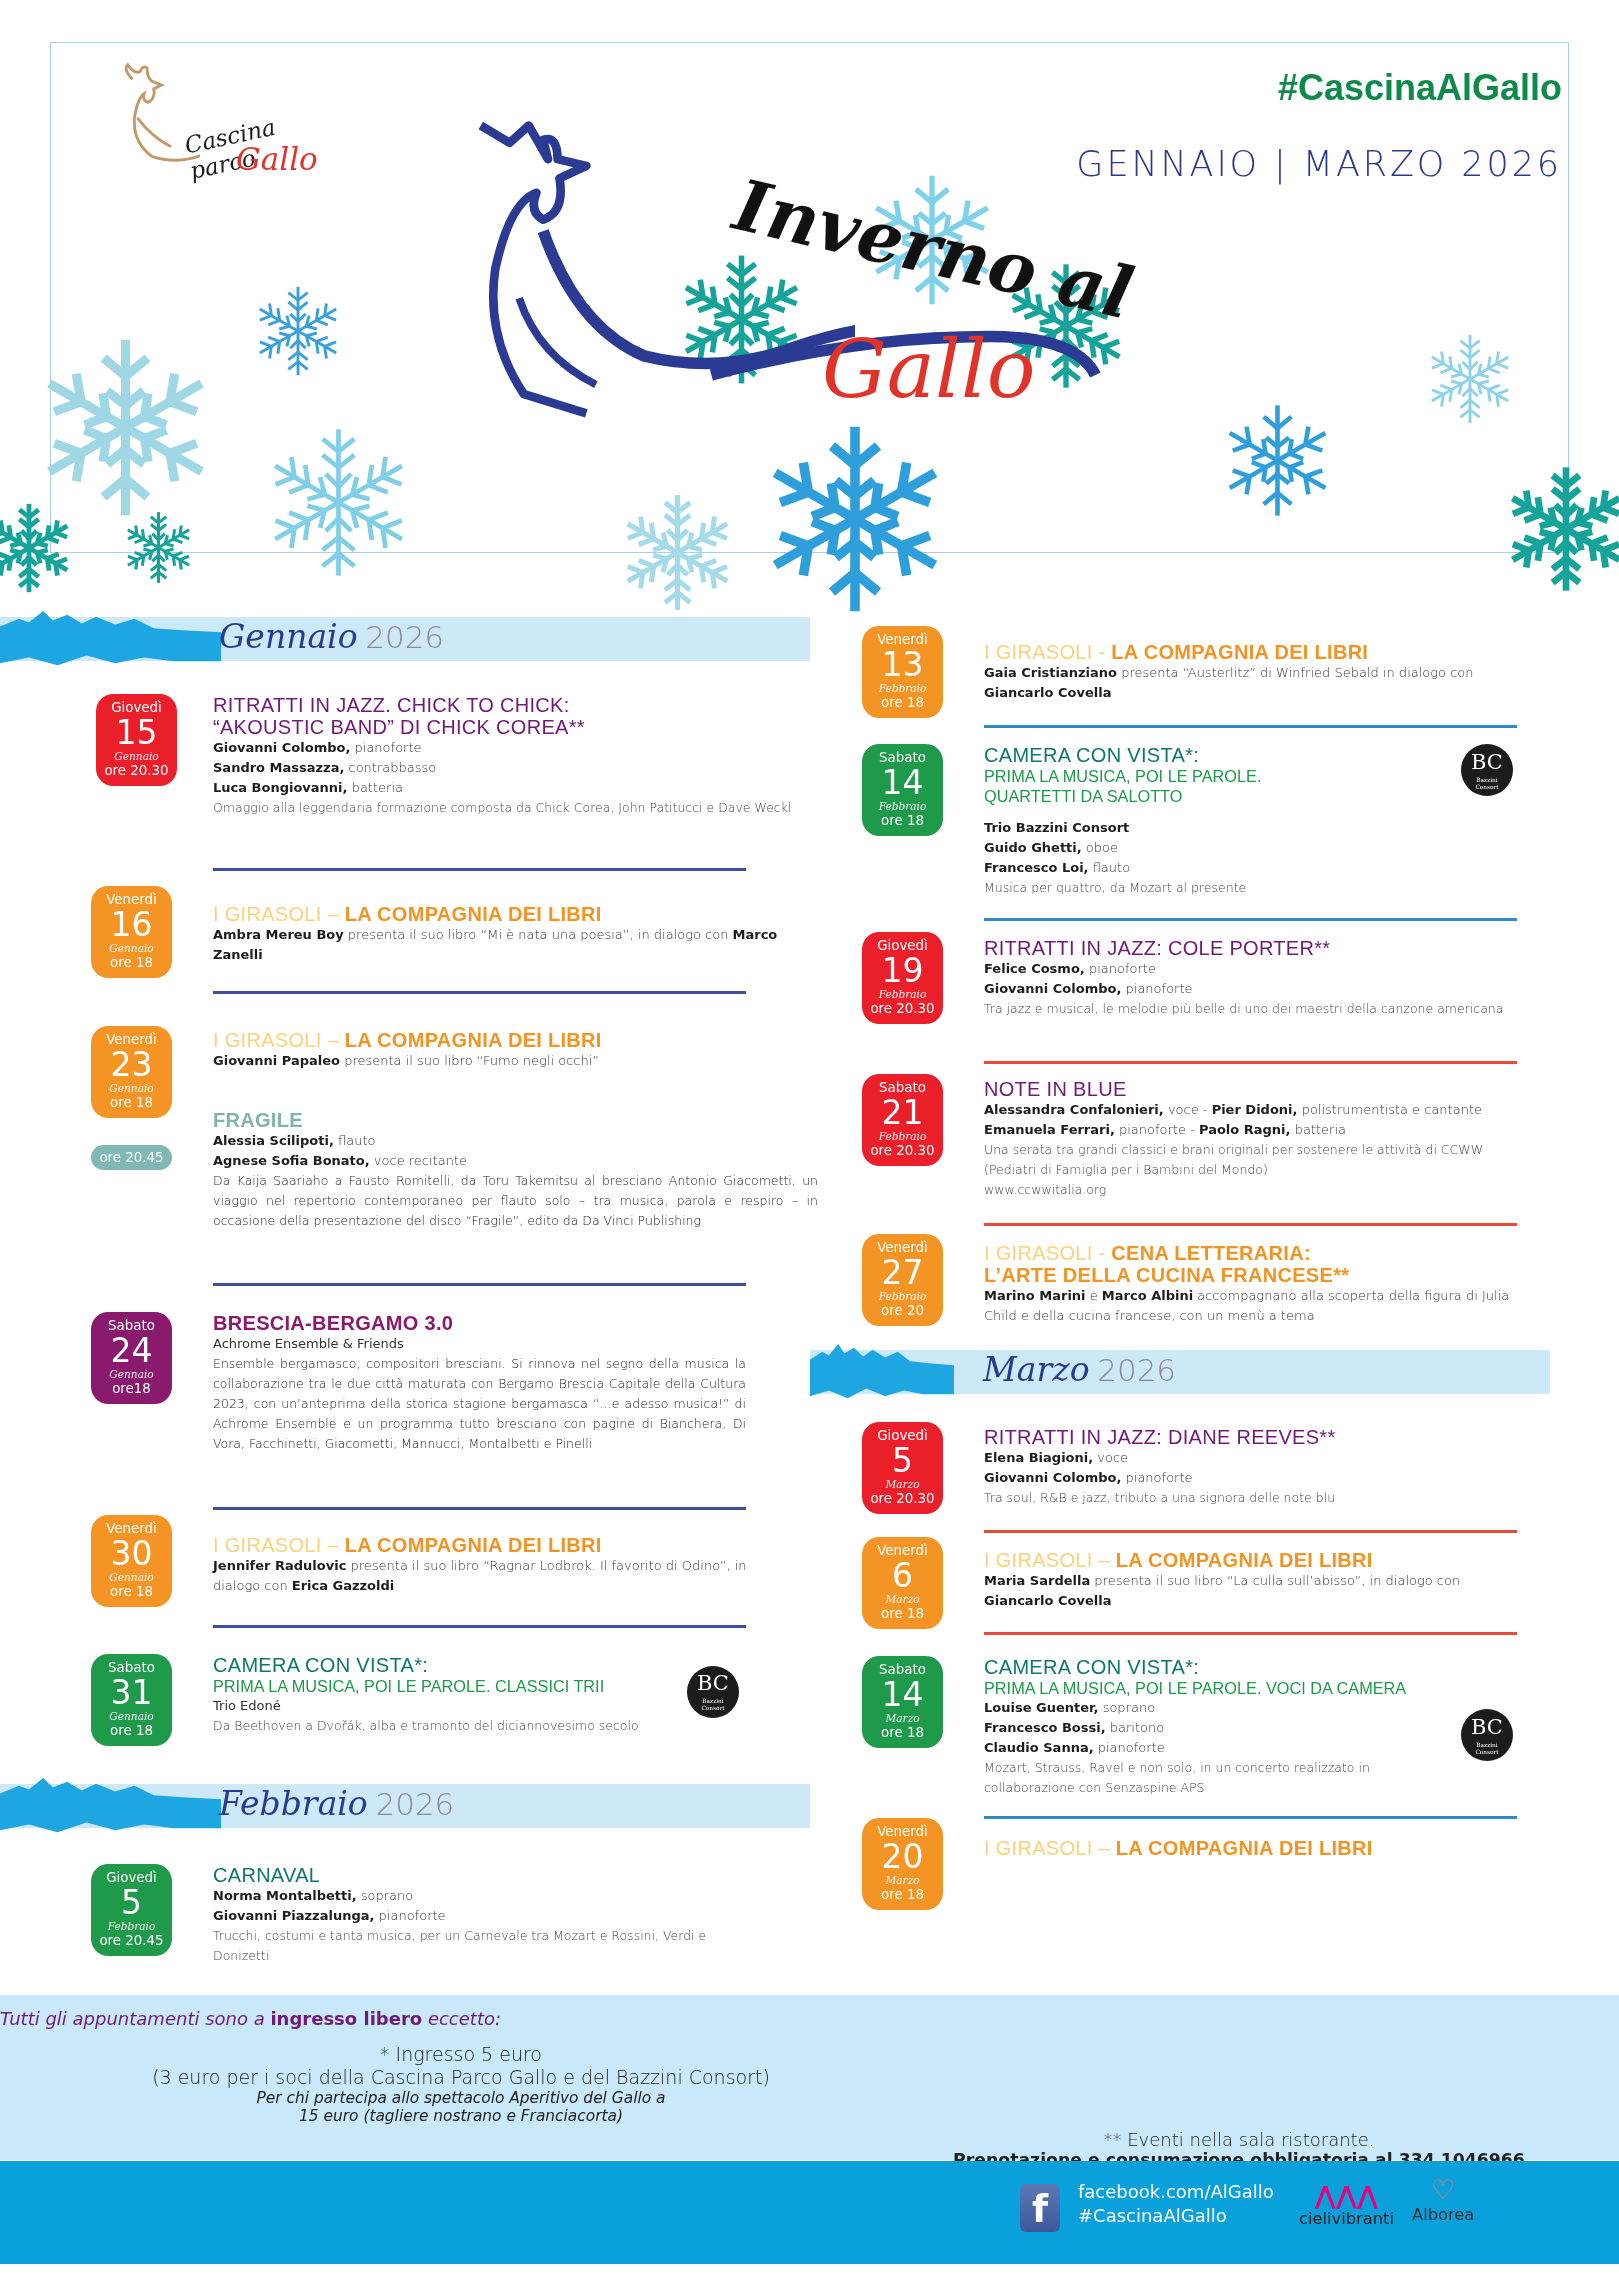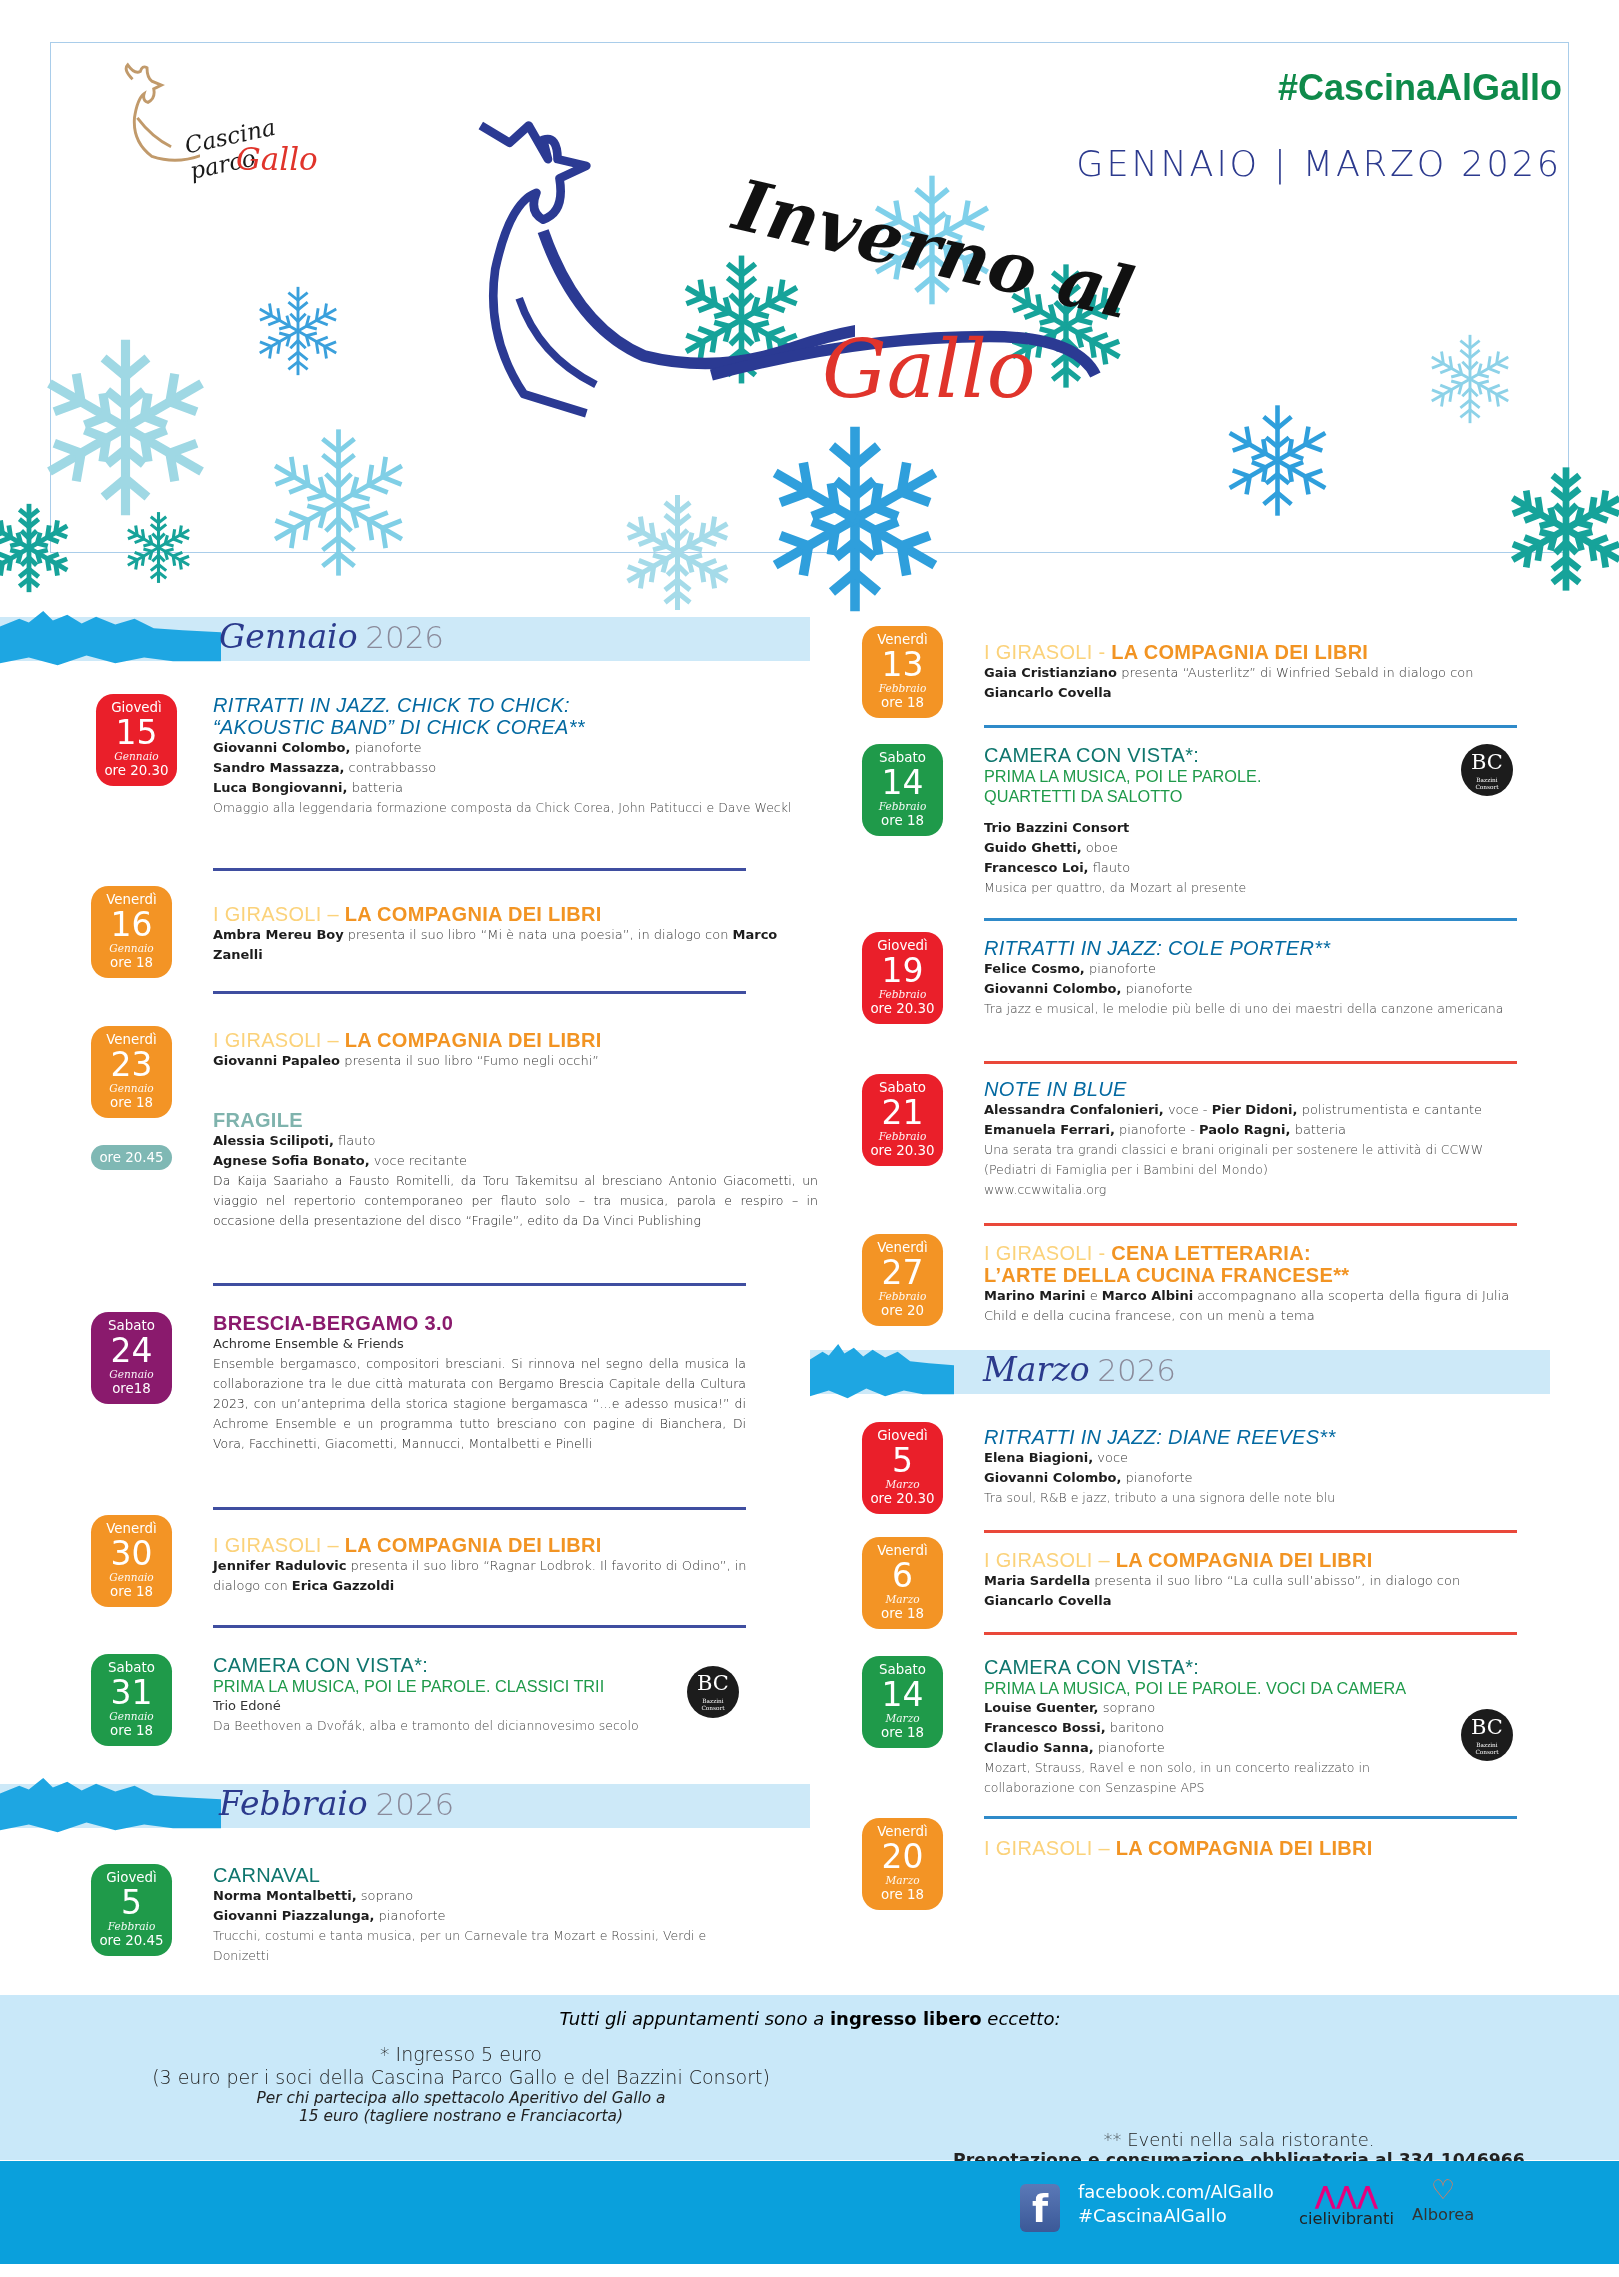--- a/index.html
+++ b/index.html
@@ -34,21 +34,21 @@
   .datebox .time { display: block; font-size: 13.4px; line-height: 16.3px; }
   .timepill { position: absolute; left: 0; width: 81px; height: 25px; border-radius: 12.5px; background: #7fb8b4; color: #fff; font-size: 13.4px; text-align: center; line-height: 25px; }
 
   .c-red { background: #ea1f2a; }
   .c-orange { background: #f39425; }
   .c-purple { background: #8a1a6d; }
   .c-green { background: #1f9a4a; }
 
   .ebody { position: absolute; left: 117px; top: 0; }
   .etitle { font-family: "Liberation Sans", sans-serif; font-size: 20px; line-height: 22px; text-transform: uppercase; letter-spacing: 0.3px; }
-  .etitle.red { color: #0369a1; font-style: italic; }
+  .etitle.red { color: #701a75; }
   .etitle.purple { color: #8a1a6d; font-weight: 700; }
   .etitle.green { color: #0f766e; }
   .etitle.teal { color: #7fb3ad; font-weight: 700; }
   .etitle .pale { color: #fbd27a; }
   .etitle .org { color: #f29423; font-weight: 700; }
   .esub { font-family: "Liberation Sans", sans-serif; font-size: 16.3px; line-height: 20px; color: #1f9a4a; text-transform: uppercase; }
   .eline { font-size: 13px; line-height: 20px; color: #333; font-weight: 300; }
   .eline b { font-weight: 700; color: #1d1d1d; }
   .edesc { font-size: 12.5px; line-height: 20px; color: #444; font-weight: 300; }
   .edesc.dark { color: #222; text-align: justify; }
@@ -57,21 +57,21 @@
   .sep.navy { background: #3f4ea0; }
   .sep.blue { background: #2f8ac9; }
   .sep.red { background: #e9483a; }
 
   .bc-logo { position: absolute; width: 52px; height: 52px; border-radius: 50%; background: #1c1c1c; color: #fff; font-family: "DejaVu Serif", serif; text-align: center; }
   .bc-logo .big { display: block; font-size: 21px; line-height: 29px; margin-top: 3.8px; }
   .bc-logo .small { display: block; font-size: 5.8px; line-height: 6.7px; }
 
   
   .info { position: absolute; left: 0; top: 1995px; width: 1620px; height: 165px; background: #c9e8f9; }
-  .info .lead { position: absolute; left: 0; width: 100%; top: 13.4px; text-align: center; font-style: italic; font-weight: 300; font-size: 18px; color: #000000; }
+  .info .lead { position: absolute; left: 0; width: 100%; top: 13.4px; font-style: italic; font-weight: 300; font-size: 18px; color: #701a75; }
   .info .lead b { font-style: normal; font-weight: 700; }
   .info .left { position: absolute; left: 67px; top: 48px; width: 788px; text-align: center; color: #222; }
   .info .left .a { font-size: 19px; font-weight: 300; line-height: 23px; }
   .info .left .b { font-size: 15.4px; font-style: italic; font-weight: 300; line-height: 18px; }
   .info .left .c { font-size: 15.4px; font-weight: 700; line-height: 19px; }
   .info .right { position: absolute; left: 903px; top: 90px; width: 672px; text-align: center; margin-top: 44px; }
   .info .right .a { font-size: 18px; font-weight: 300; line-height: 21px; }
   .info .right .b { font-size: 17.3px; font-weight: 700; line-height: 21px; }
 
   .footbar { position: absolute; left: 0; top: 2161px; width: 1620px; height: 103px; background: #0aa0dc; color: #fff; }

